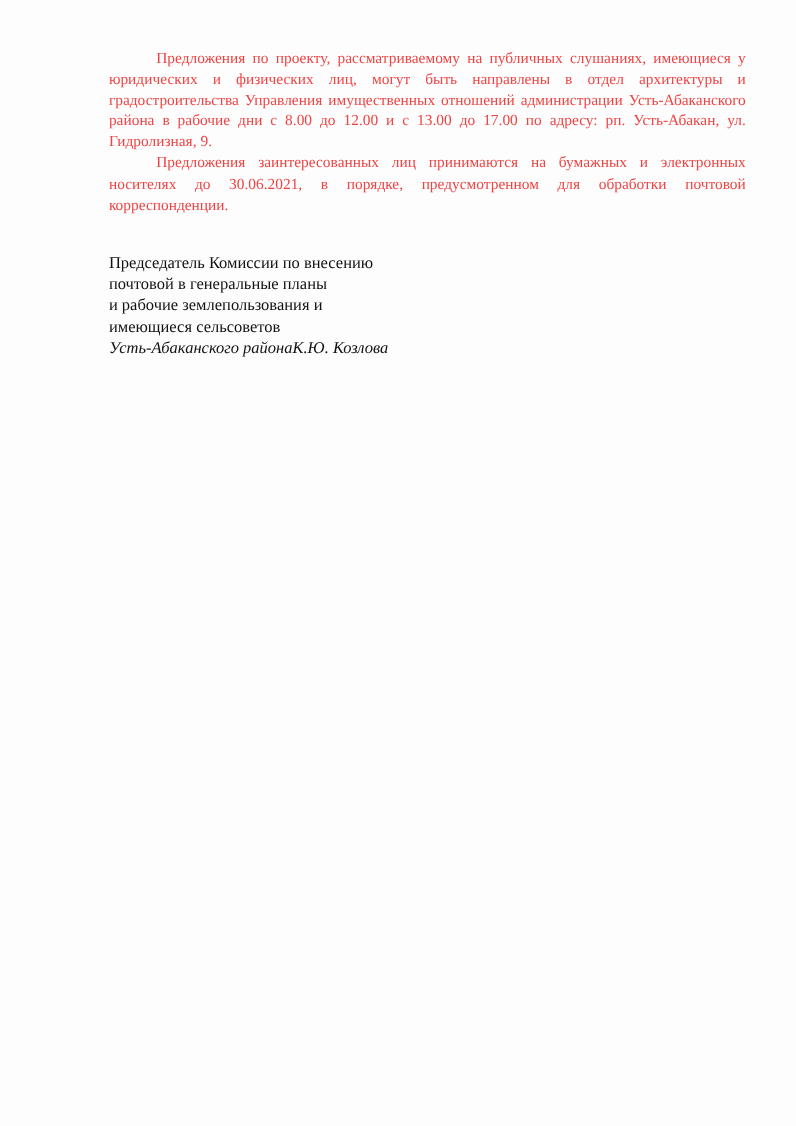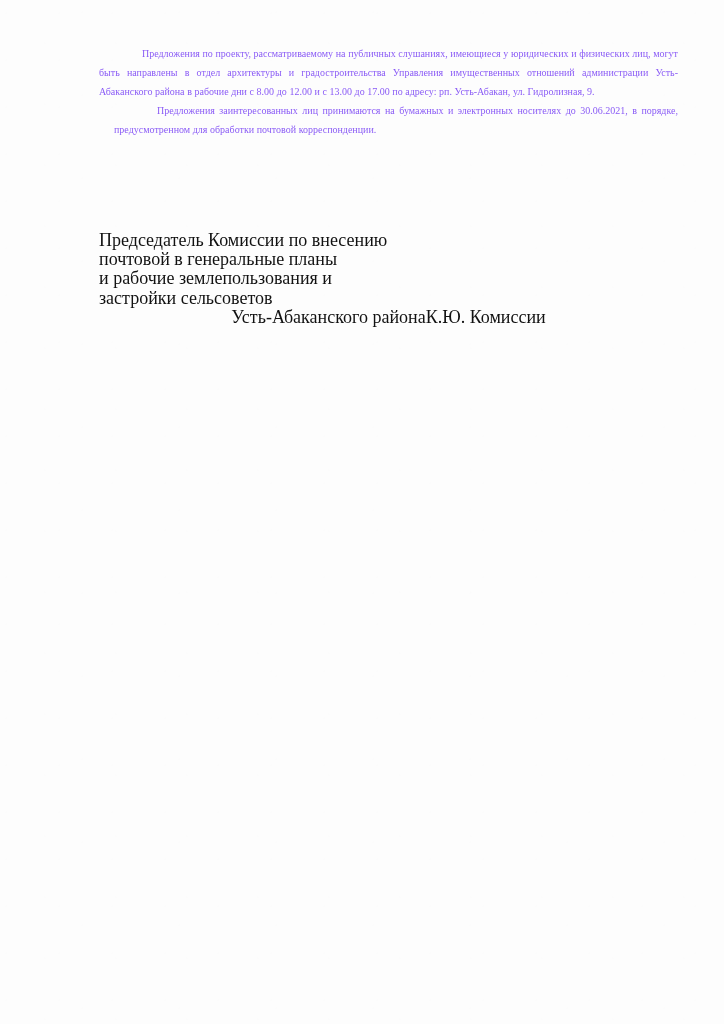--- a/index.html
+++ b/index.html
@@ -30,59 +30,59 @@
     position: absolute;
     left: 99px;
     top: 44px;
     width: 579px;
   }
 
   .para {
     margin: 0;
     text-align: justify;
     text-justify: inter-word;
-    font-size: 10px;
+    font-size: 14px;
     line-height: 19.1px;
     text-indent: 43px;
-    color: #8b5cf6;
+    color: #ef4444;
     word-spacing: 0.1px;
     hyphens: none;
   }
 
   .para + .para {
     margin-top: 0;
   }
 
   
   .para:last-child {
     text-align-last: left;
-    margin-left: 15px;
   }
 
   .signature {
     position: absolute;
     left: 99px;
     top: 231px;
     width: 579px;
-    font-size: 18px;
+    font-size: 15px;
     line-height: 19.2px;
     color: #121212;
   }
 
   .sig-line {
     display: block;
     text-align: left;
     white-space: nowrap;
   }
 
   .sig-last {
     display: flex;
-    justify-content: center;
+    justify-content: flex-start;
     align-items: baseline;
     width: 100%;
+    font-style: italic;
   }
 
   .sig-role-end {
     white-space: nowrap;
   }
 
   .sig-name {
     white-space: nowrap;
     text-align: right;
   }
@@ -107,22 +107,22 @@
 
   <div class="content">
     <p class="para">Предложения по проекту, рассматриваемому на публичных слушаниях, имеющиеся у юридических и физических лиц, могут быть направлены в отдел архитектуры и градостроительства Управления имущественных отношений администрации Усть-Абаканского района в рабочие дни с 8.00 до 12.00 и с 13.00 до 17.00 по адресу: рп. Усть-Абакан, ул. Гидролизная, 9.</p>
     <p class="para">Предложения заинтересованных лиц принимаются на бумажных и электронных носителях до 30.06.2021, в порядке, предусмотренном для обработки почтовой корреспонденции.</p>
   </div>
 
   <div class="signature">
     <span class="sig-line">Председатель Комиссии по внесению</span>
     <span class="sig-line">почтовой в генеральные планы</span>
     <span class="sig-line">и рабочие землепользования и</span>
-    <span class="sig-line">застройки сельсоветов</span>
+    <span class="sig-line">имеющиеся сельсоветов</span>
     <div class="sig-last">
       <span class="sig-role-end">Усть-Абаканского района</span>
-      <span class="sig-name">К.Ю. Комиссии</span>
+      <span class="sig-name">К.Ю. Козлова</span>
     </div>
   </div>
 
   <div class="scan-noise"></div>
 
 </div>
 
 </body></html>

